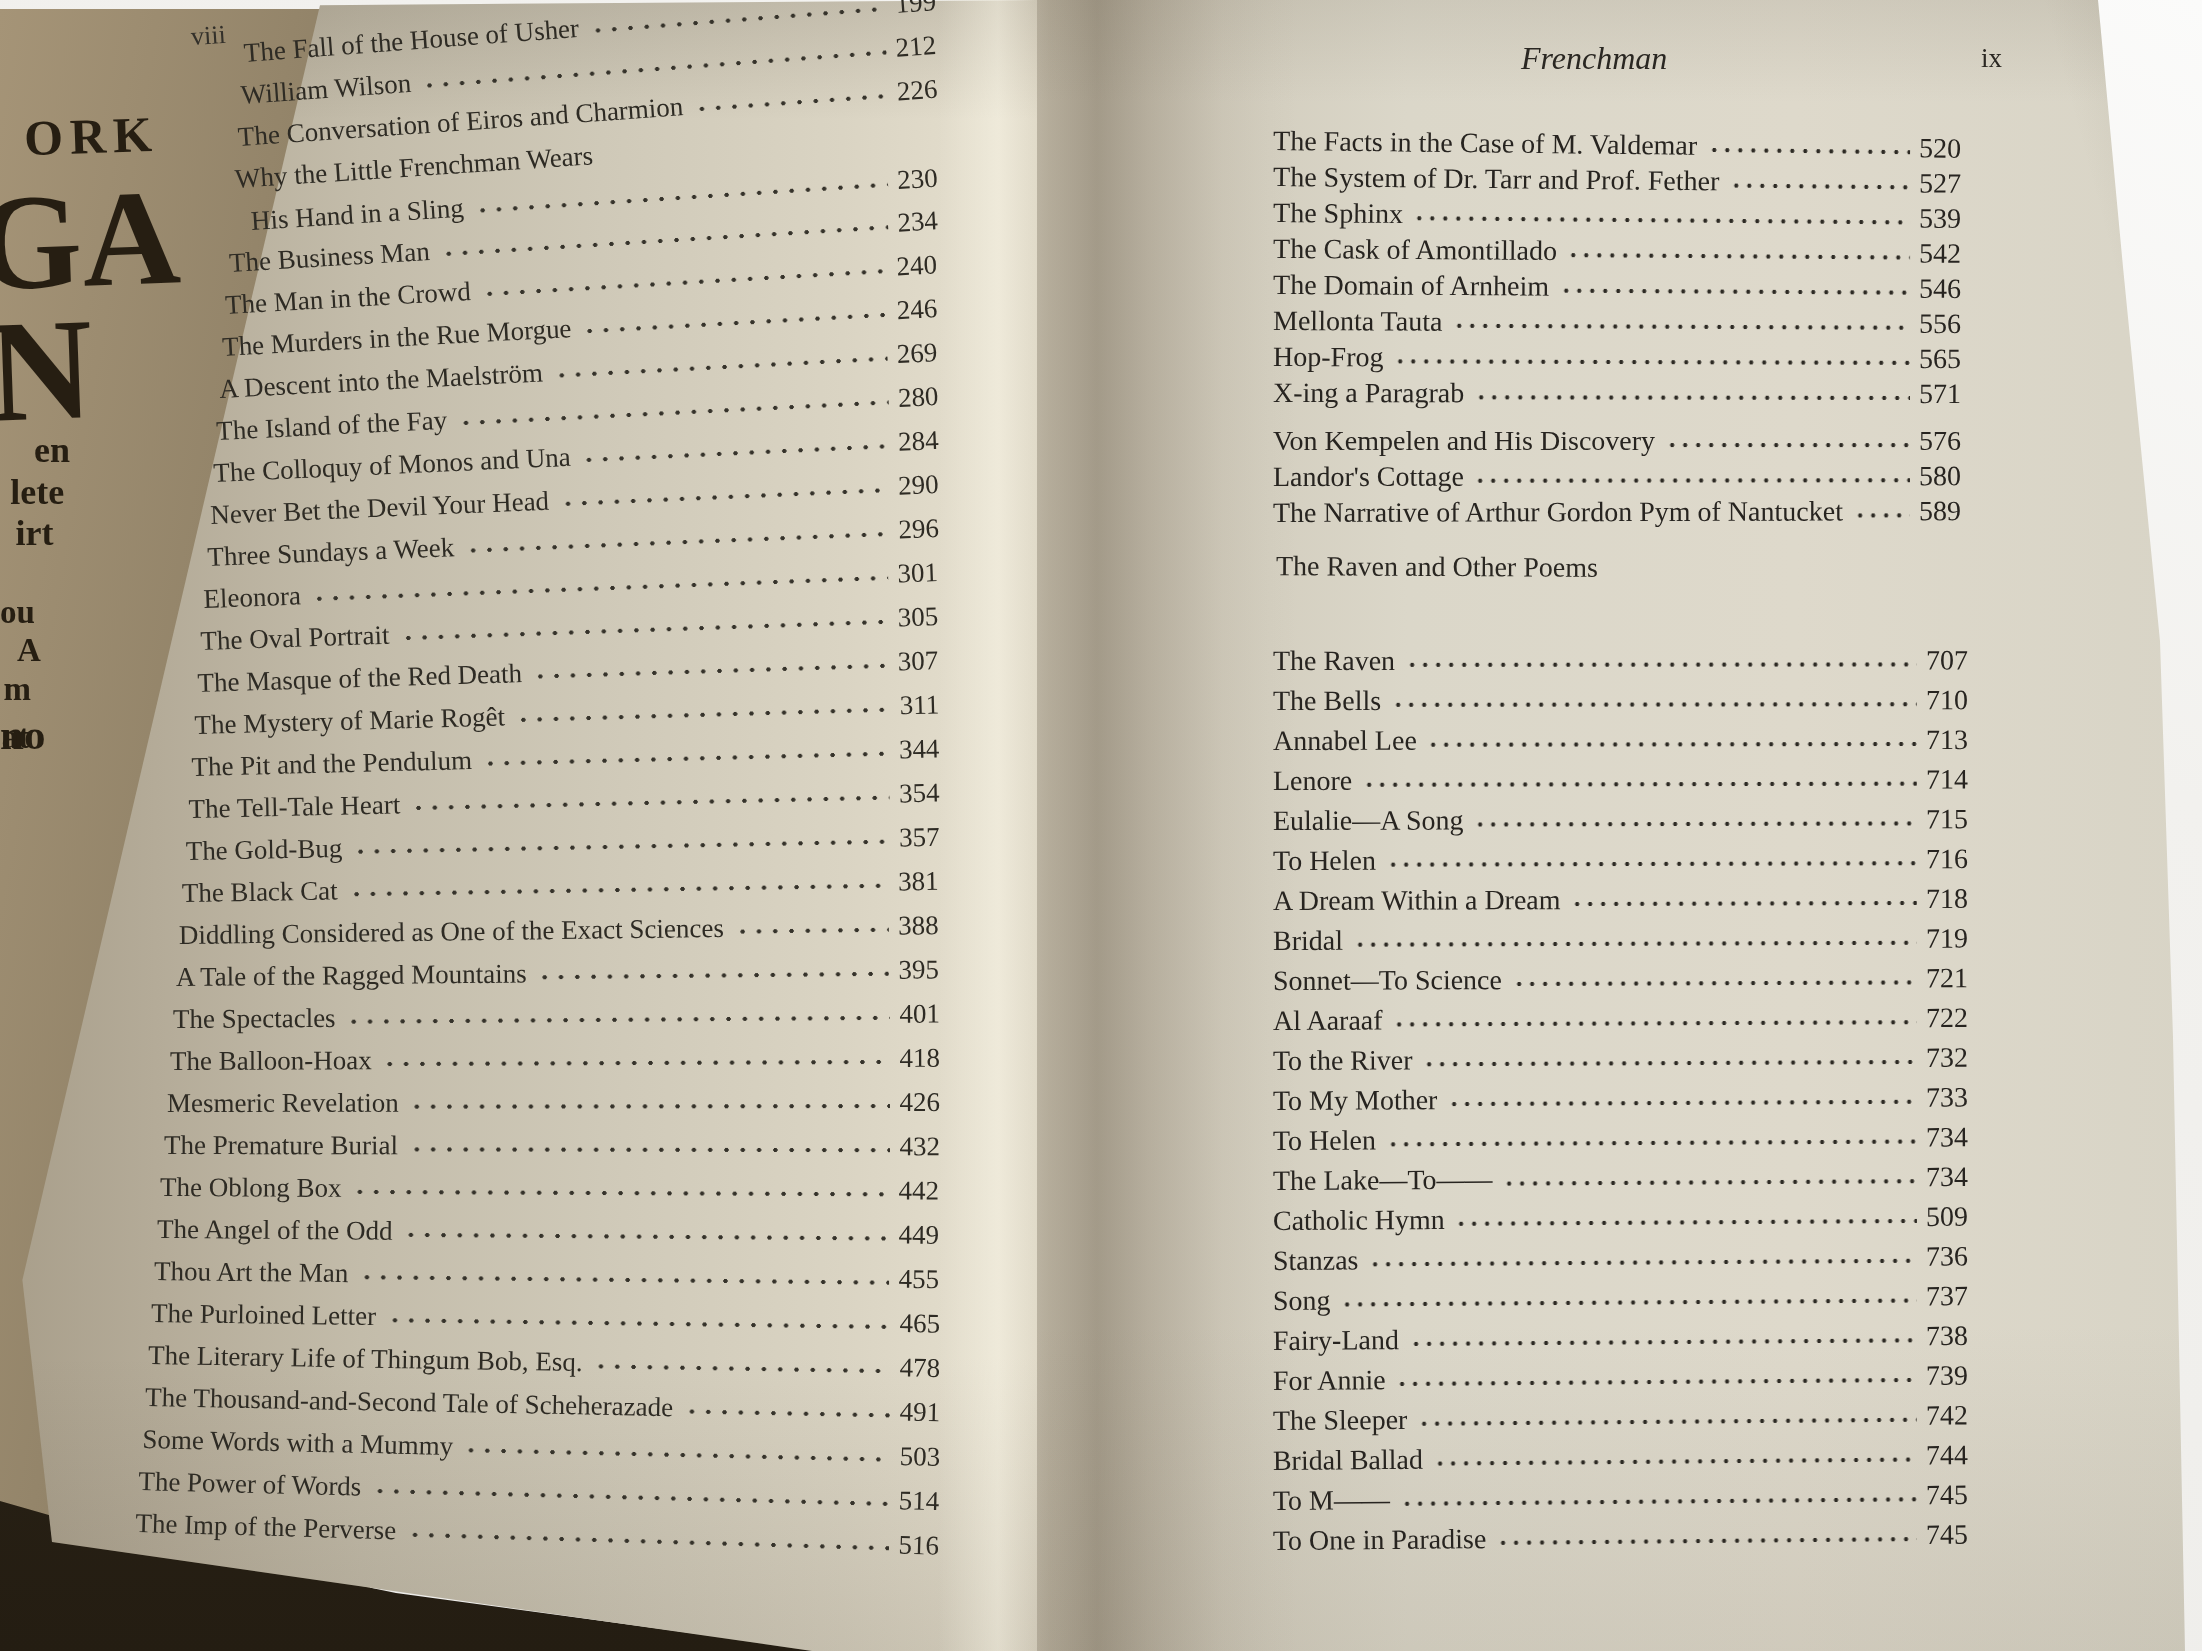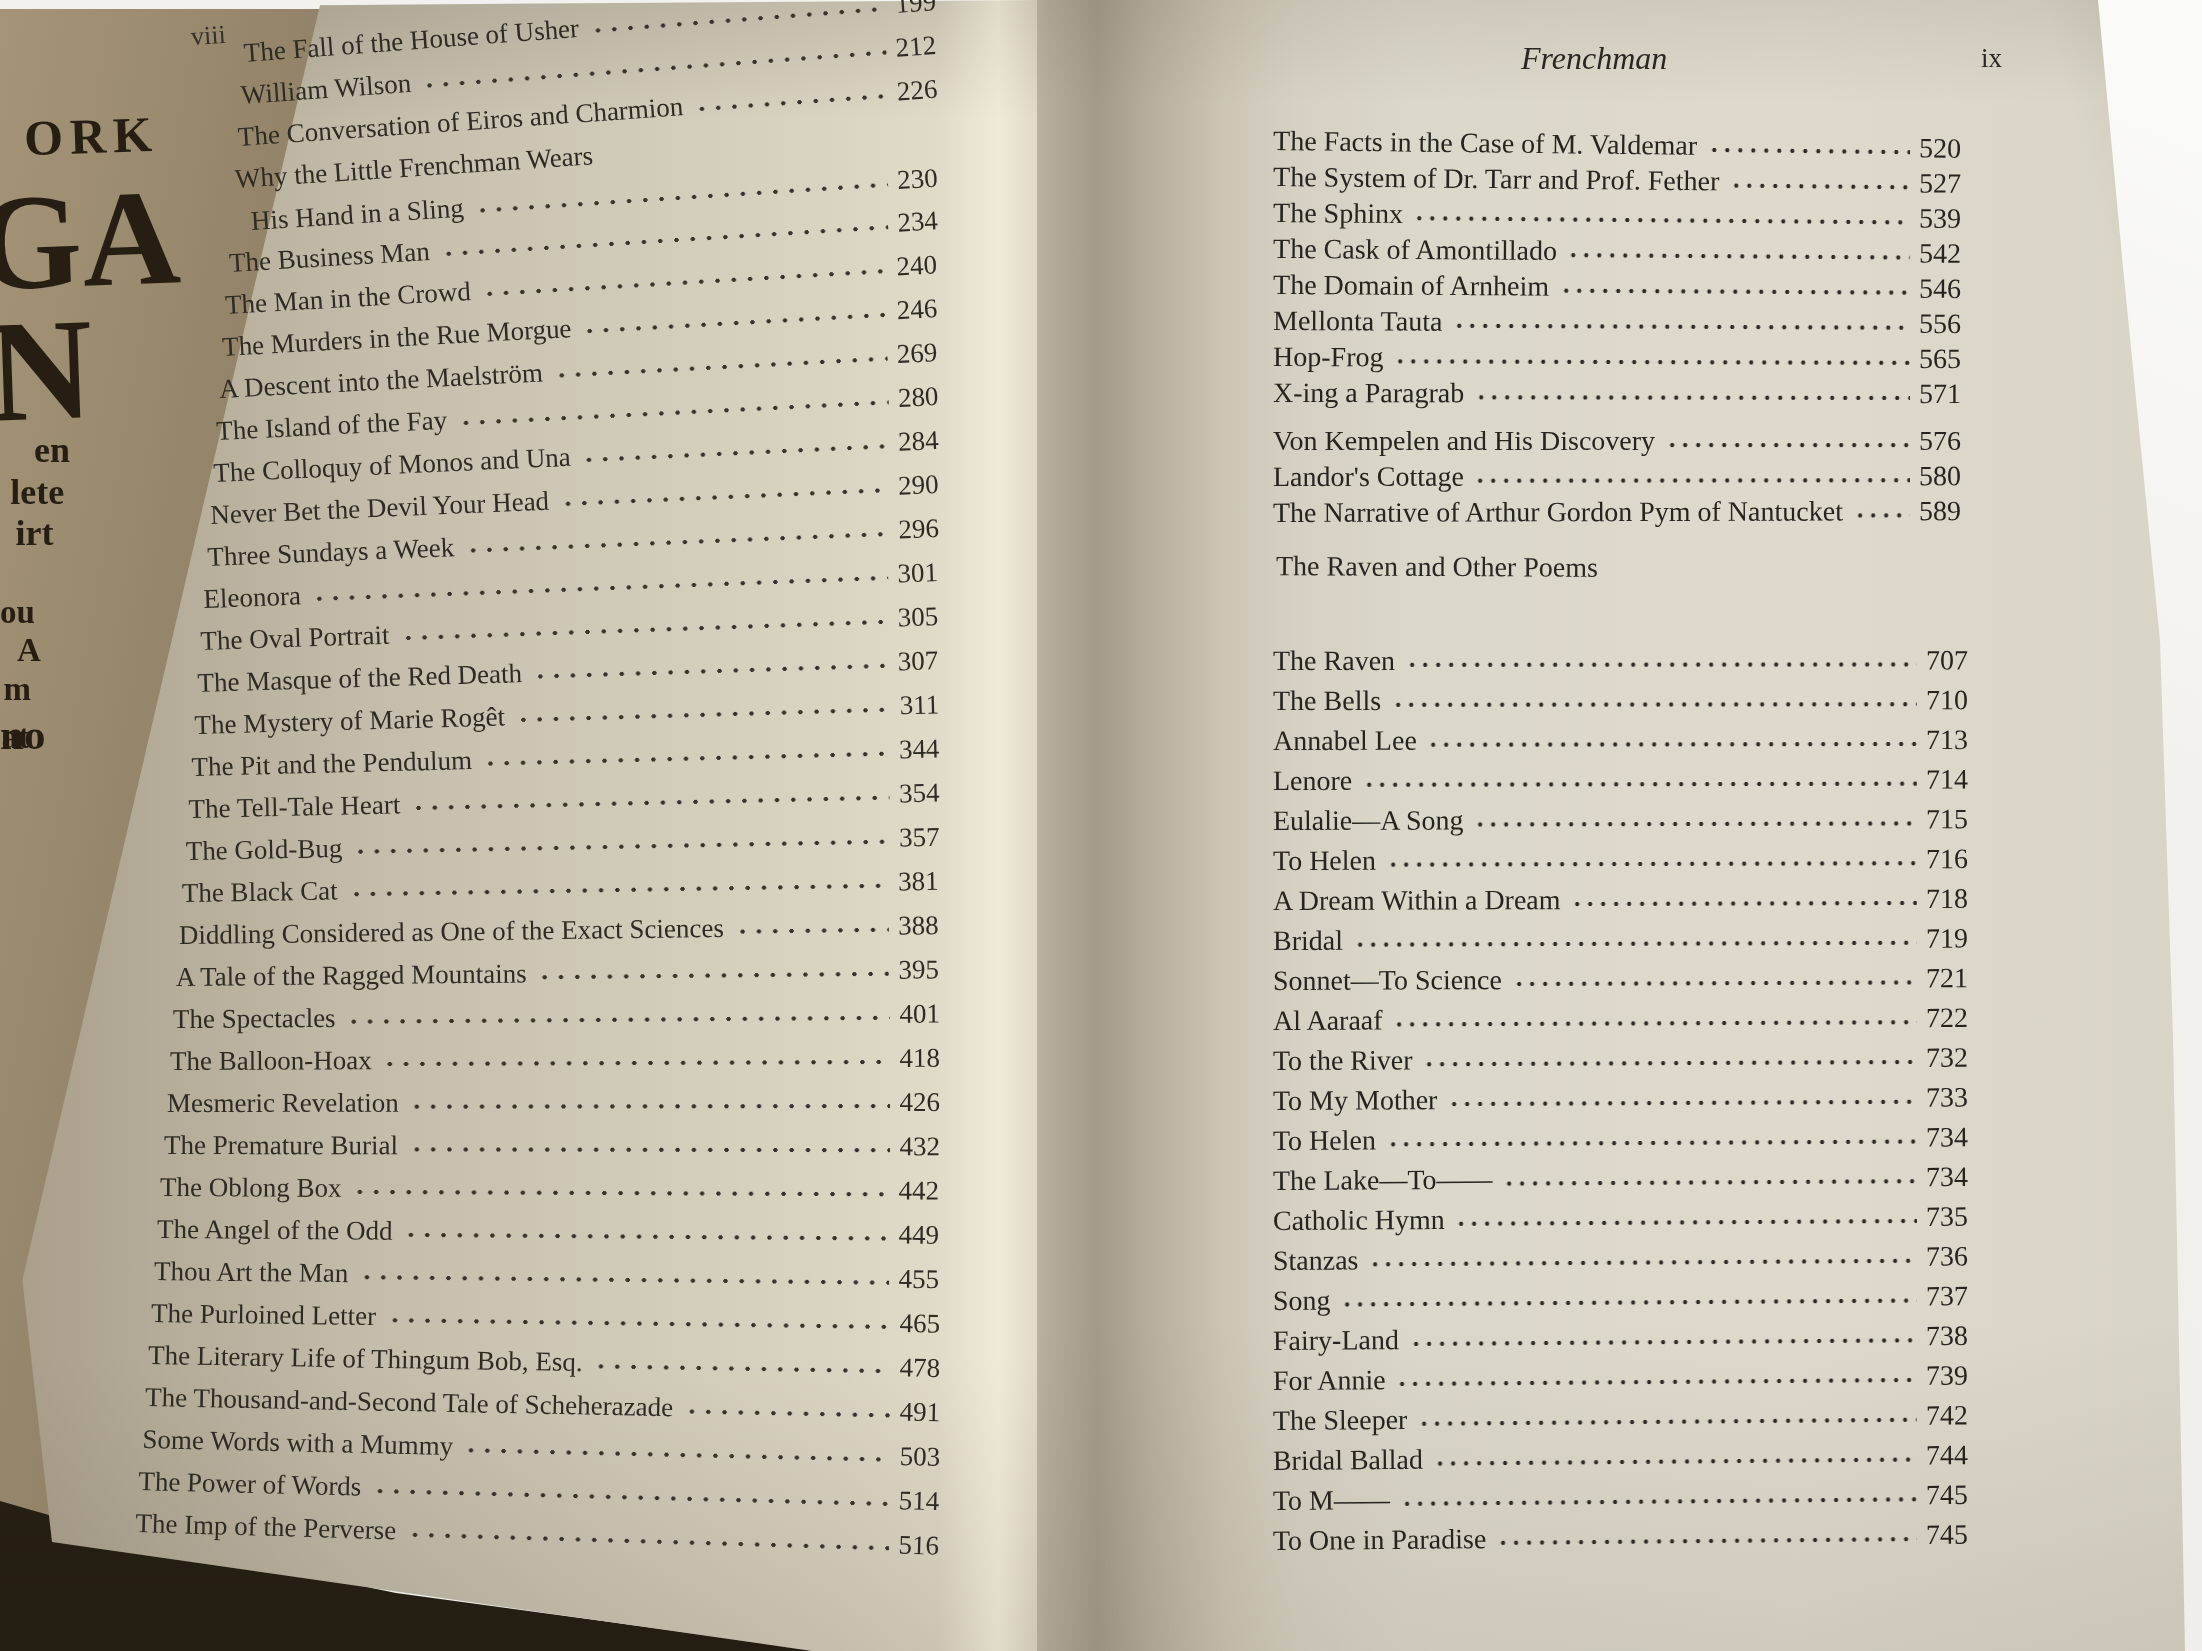--- a/index.html
+++ b/index.html
@@ -408,21 +408,21 @@
           <span class="p">734</span>
         </div>
         <div class="toc-row rrow" style="height: 40px; transform: rotate(-0.34deg);">
           <span class="t">The Lake—To——</span>
           <span class="dots"></span>
           <span class="p">734</span>
         </div>
         <div class="toc-row rrow" style="height: 40px; transform: rotate(-0.36deg);">
           <span class="t">Catholic Hymn</span>
           <span class="dots"></span>
-          <span class="p">735</span>
+          <span class="p">509</span>
         </div>
         <div class="toc-row rrow" style="height: 40px; transform: rotate(-0.38deg);">
           <span class="t">Stanzas</span>
           <span class="dots"></span>
           <span class="p">736</span>
         </div>
         <div class="toc-row rrow" style="height: 40px; transform: rotate(-0.4deg);">
           <span class="t">Song</span>
           <span class="dots"></span>
           <span class="p">737</span>

